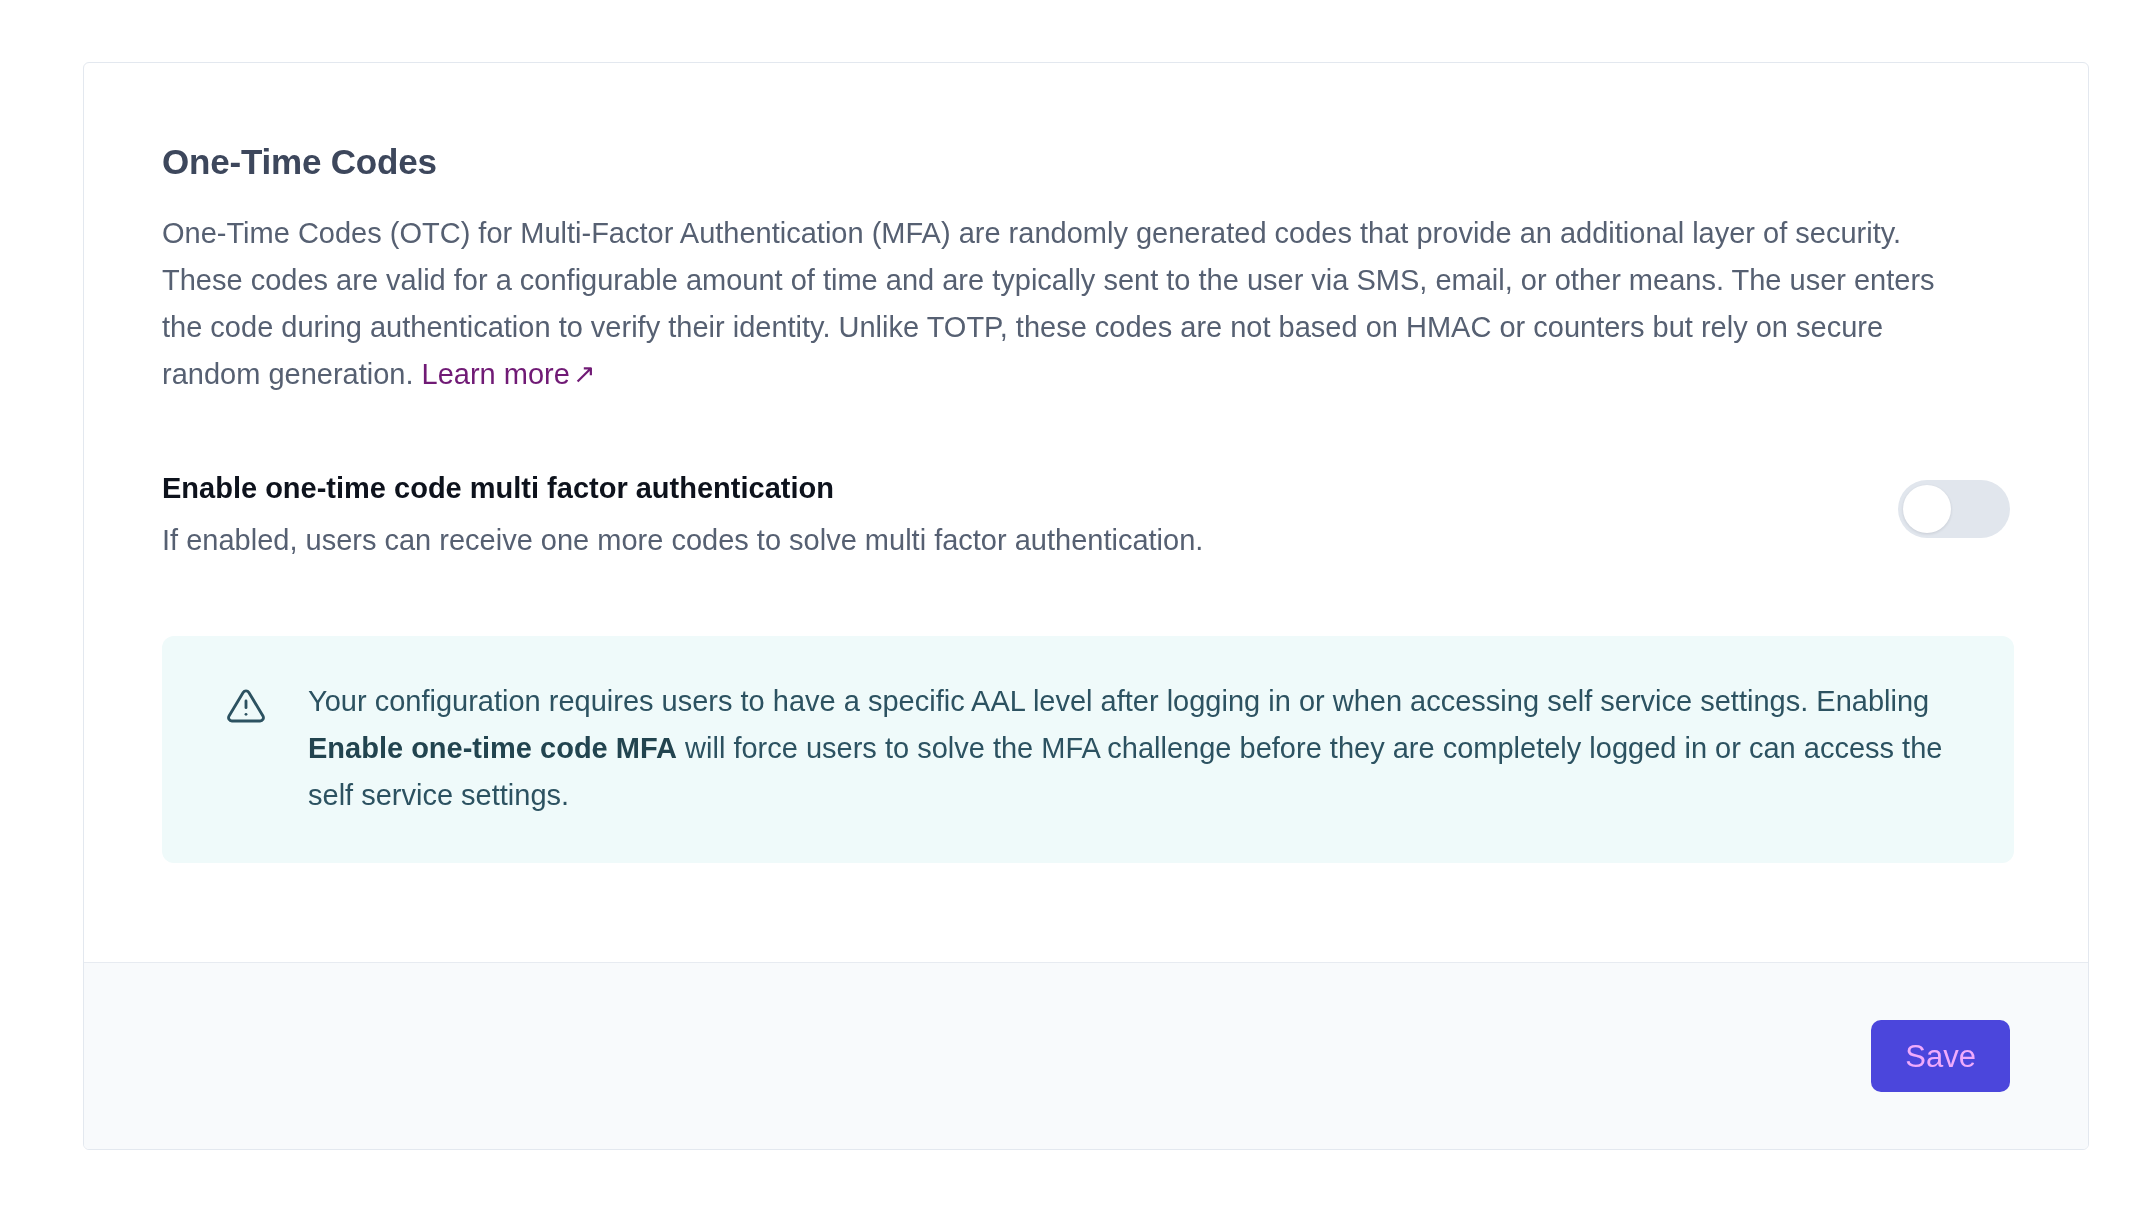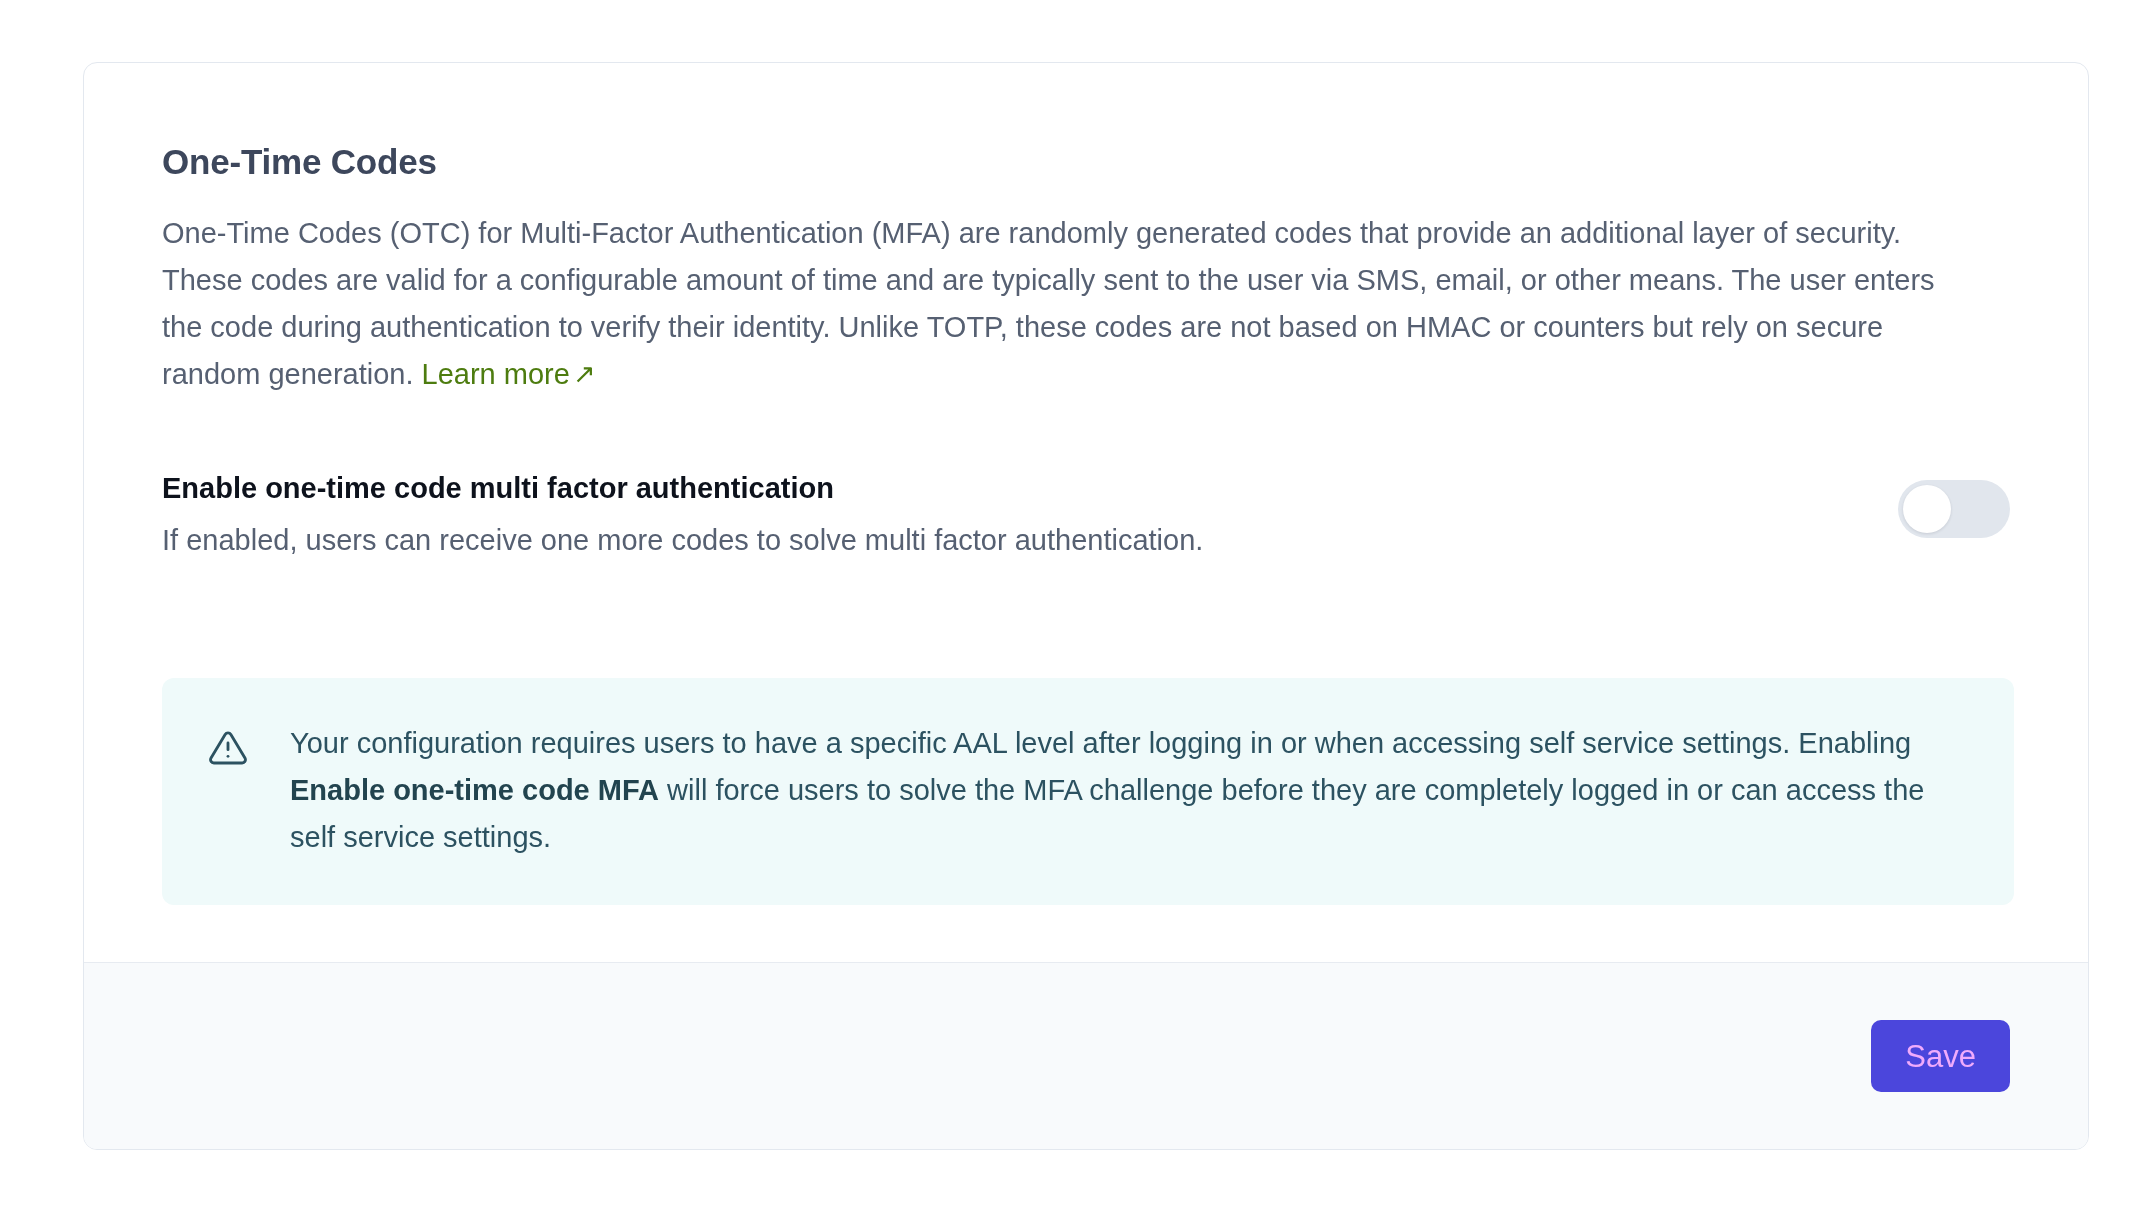--- a/index.html
+++ b/index.html
@@ -25,21 +25,21 @@
   
   .card {
     position: absolute;
     left: 83px;
     top: 62px;
     width: 2006px;
     height: 1088px;
     box-sizing: border-box;
     background: #ffffff;
     border: 1px solid #E3E8EF;
-    border-radius: 14px;
+    border-radius: 6px;
     overflow: hidden;
     display: flex;
     flex-direction: column;
   }
 
   .card-body {
     flex: 1 1 auto;
     padding: 78px 78px 0 78px;
     box-sizing: border-box;
   }
@@ -57,21 +57,21 @@
   
   .section-desc {
     margin: 27px 0 0 0;
     font-size: 29px;
     line-height: 47px;
     color: #566072;
     max-width: 1800px;
     font-weight: 400;
   }
   .learn-link {
-    color: #4d7c0f;
+    color: #701a75;
     text-decoration: none;
     white-space: nowrap;
   }
   .learn-link .ext-arrow {
     display: inline-block;
     font-size: 27px;
     margin-left: 3px;
     transform: translateY(-1px);
   }
 
@@ -118,24 +118,24 @@
     left: 5px;
     width: 48px;
     height: 48px;
     border-radius: 50%;
     background: #ffffff;
     box-shadow: 0 1px 3px rgba(16,24,40,0.12);
   }
 
   
   .alert {
-    margin-top: 120px;
+    margin-top: 78px;
     background: #EFFAFA;
     border-radius: 12px;
-    padding: 42px 46px 44px 46px;
+    padding: 42px 46px 44px 64px;
     display: flex;
     align-items: flex-start;
     gap: 42px;
     box-sizing: border-box;
     width: 1852px;
   }
   .alert-icon {
     flex: 0 0 auto;
     width: 40px;
     height: 40px;

